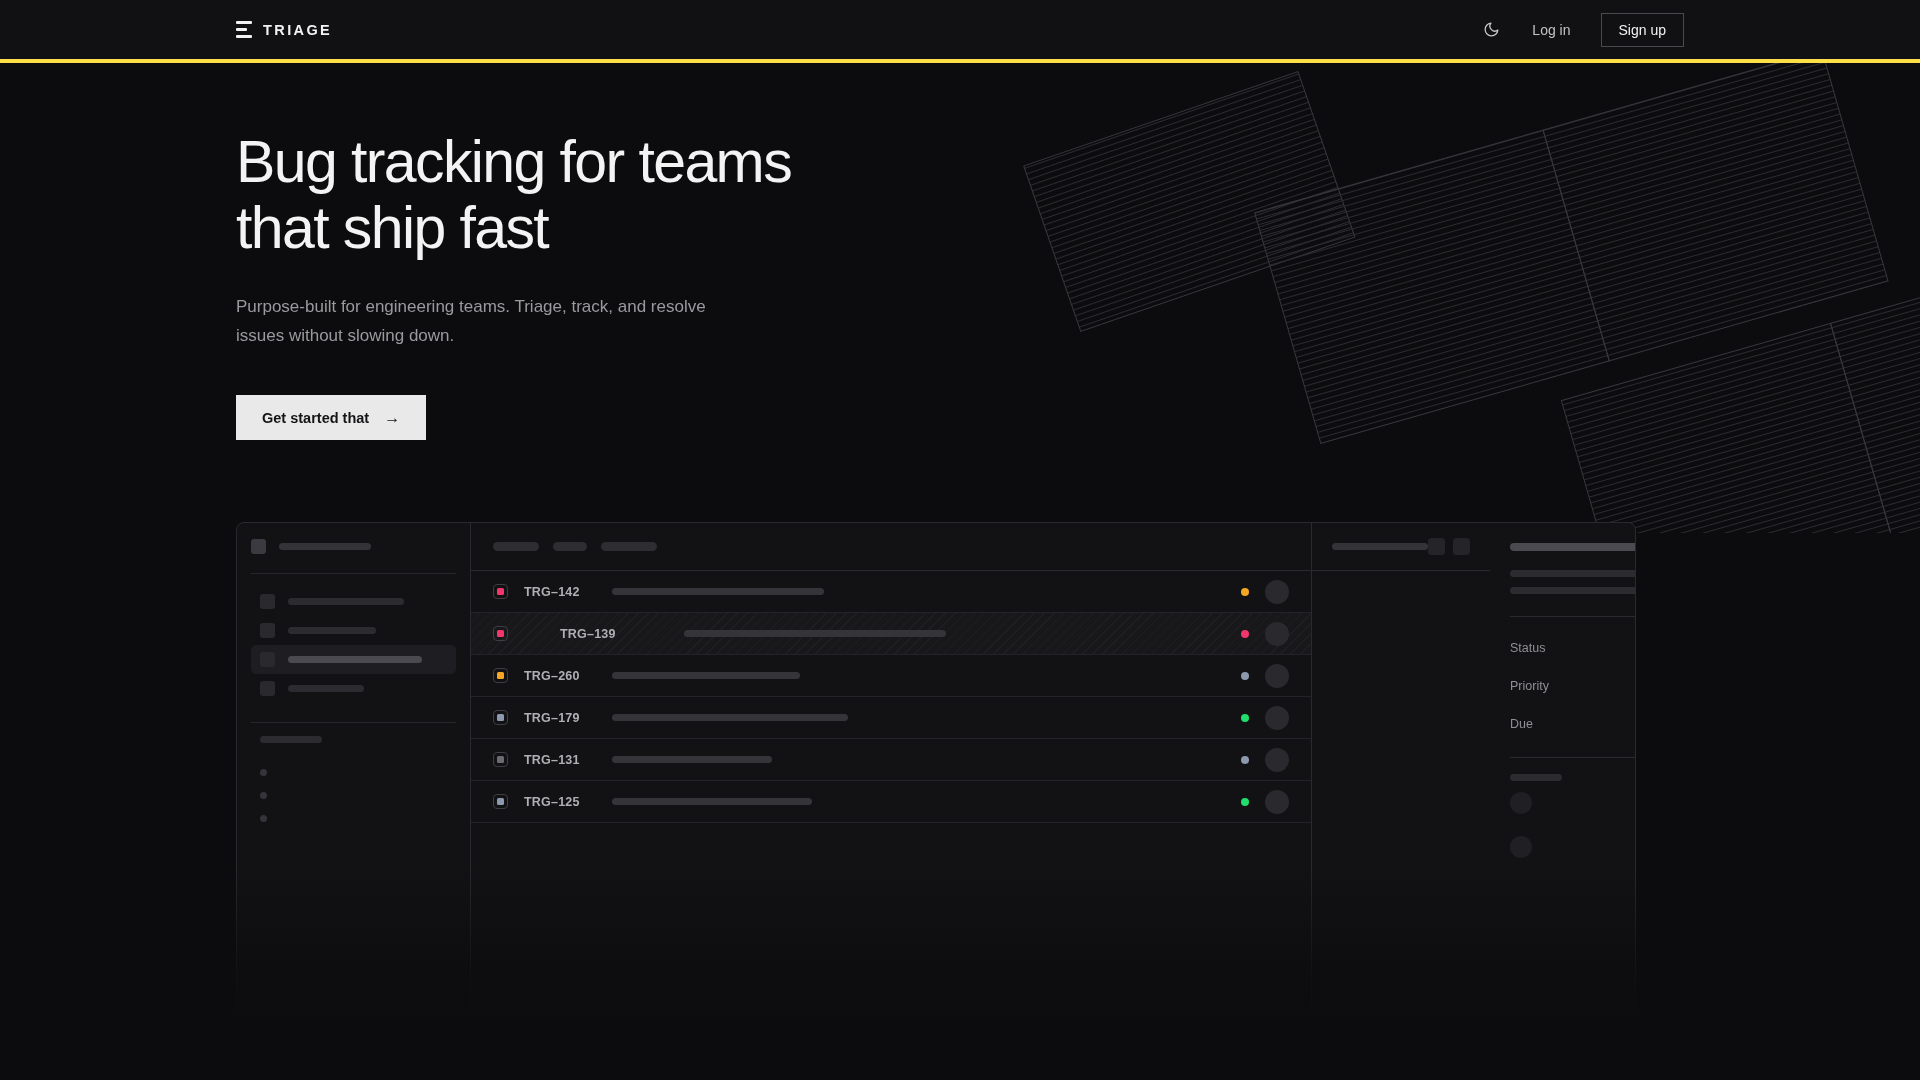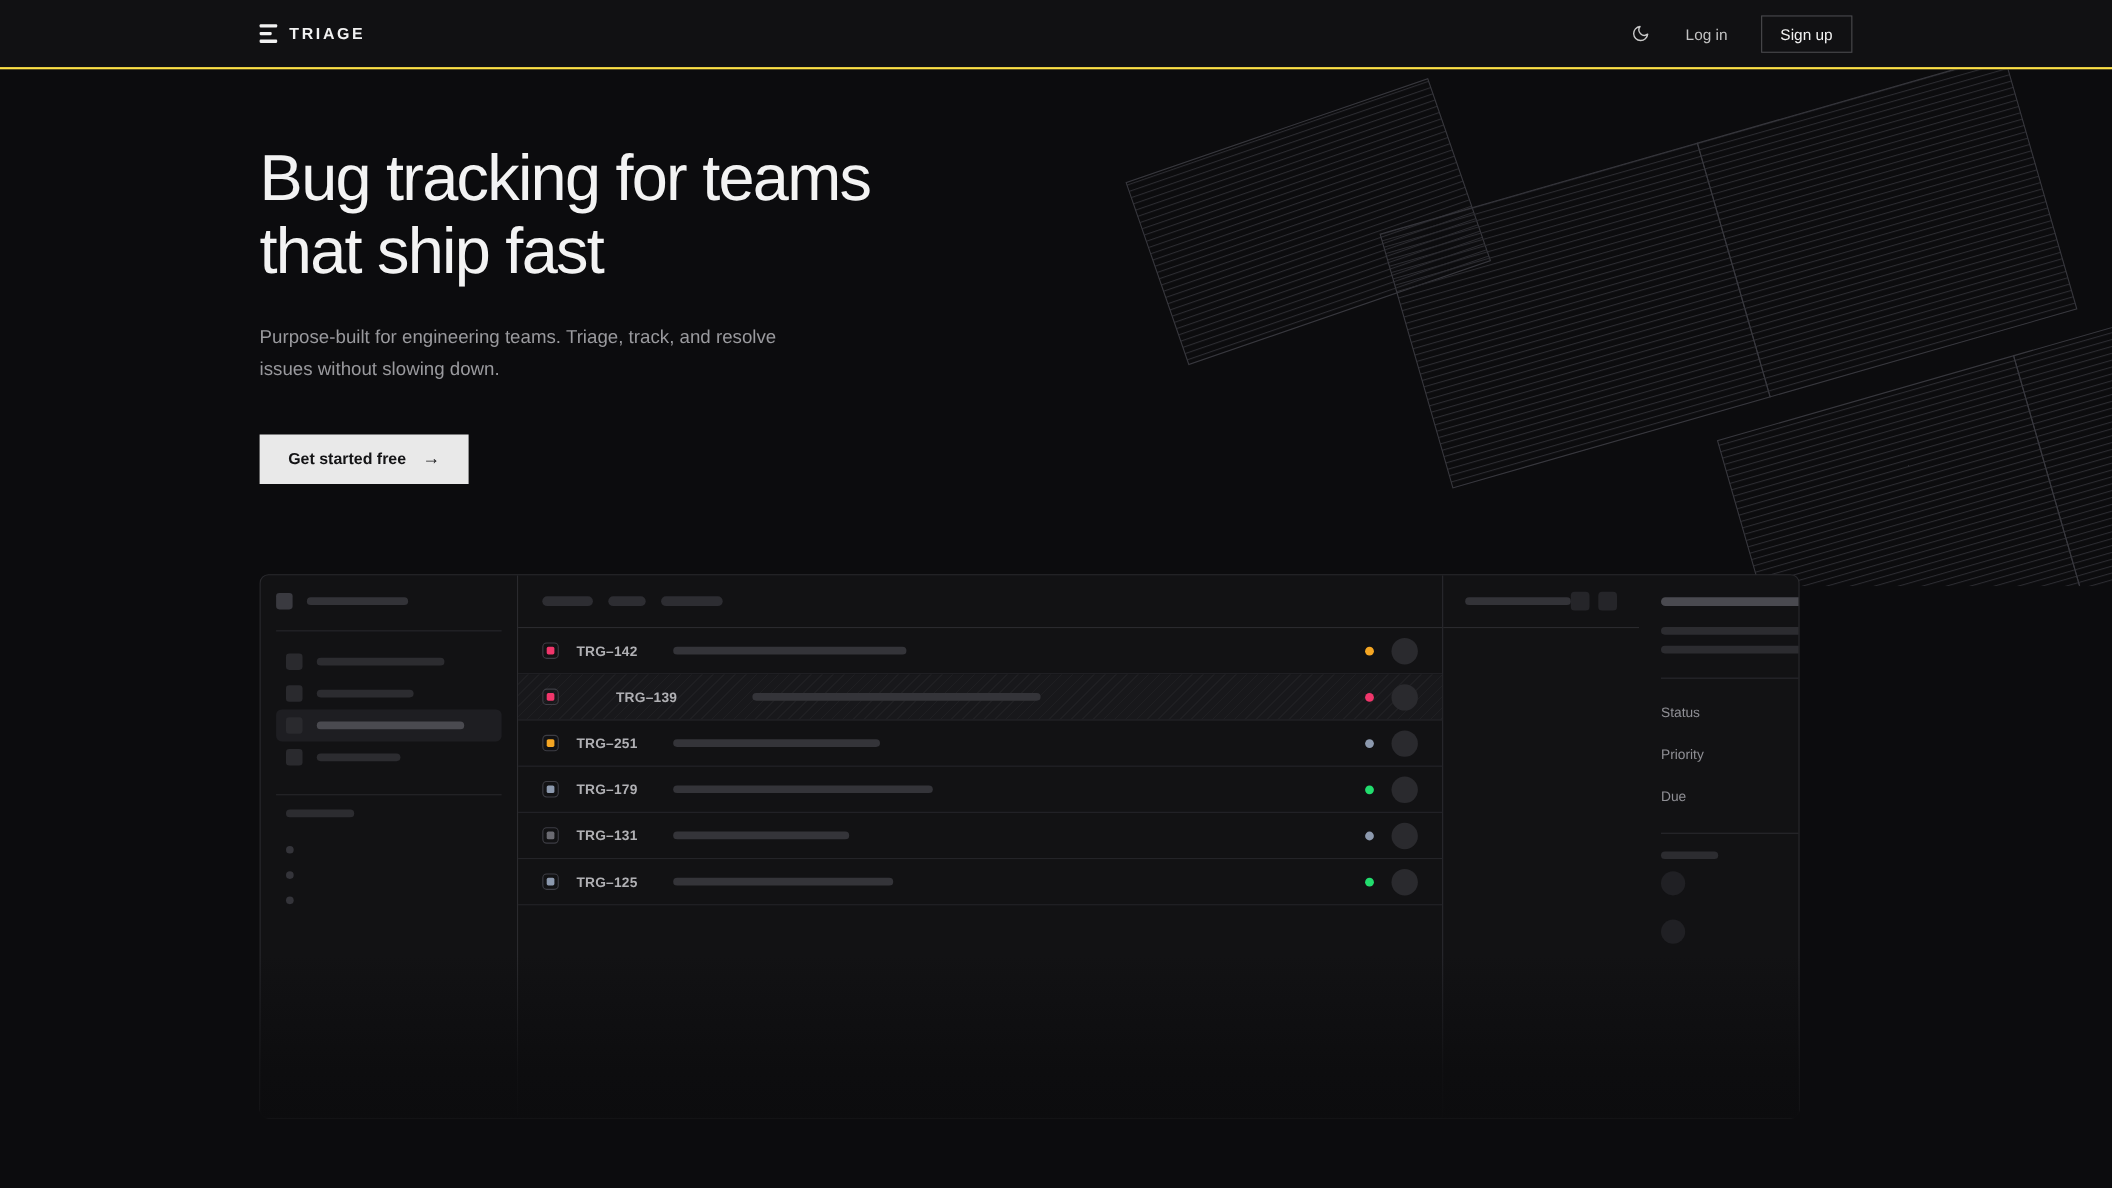--- a/index.html
+++ b/index.html
@@ -24,21 +24,21 @@
     height: 1080px;
     overflow: hidden;
   }
 
   
   .navbar {
     position: relative;
     z-index: 40;
     height: 63px;
     background: #111113;
-    border-bottom: 2px solid #fde047;
+    border-bottom: 4px solid #fde047;
     display: flex;
     align-items: center;
     justify-content: space-between;
     padding: 0 236px 0 236px;
   }
   .brand {
     display: flex;
     align-items: center;
     gap: 11px;
   }
@@ -315,21 +315,21 @@
     </svg>
   </div>
 
   <div class="hero">
     <h1 class="hero-title">
       <span>Bug tracking for teams</span><br>
       <span>that ship fast</span>
     </h1>
     <p class="hero-sub">Purpose-built for engineering teams. Triage, track, and resolve issues without slowing down.</p>
     <button class="btn-cta">
-      <span>Get started free</span>
+      <span>Get started that</span>
       <span class="arr">→</span>
     </button>
   </div>
 
   <div class="mock-wrap">
     <div class="mock">
 
       <div class="m-side">
         <div class="m-row">
           <span class="sq"></span>
@@ -395,21 +395,21 @@
               <span class="issue-title" style="width:262px"></span>
               <span class="issue-right">
                 <span class="dot" style="background:#f0366b"></span>
                 <span class="avatar"></span>
               </span>
             </div>
             <div class="issue">
               <span class="badge">
                 <i style="background:#f5a623"></i>
               </span>
-              <span class="issue-id">TRG–251</span>
+              <span class="issue-id">TRG–260</span>
               <span class="issue-title" style="width:188px"></span>
               <span class="issue-right">
                 <span class="dot" style="background:#8c99ae"></span>
                 <span class="avatar"></span>
               </span>
             </div>
             <div class="issue">
               <span class="badge">
                 <i style="background:#8c99ae"></i>
               </span>

